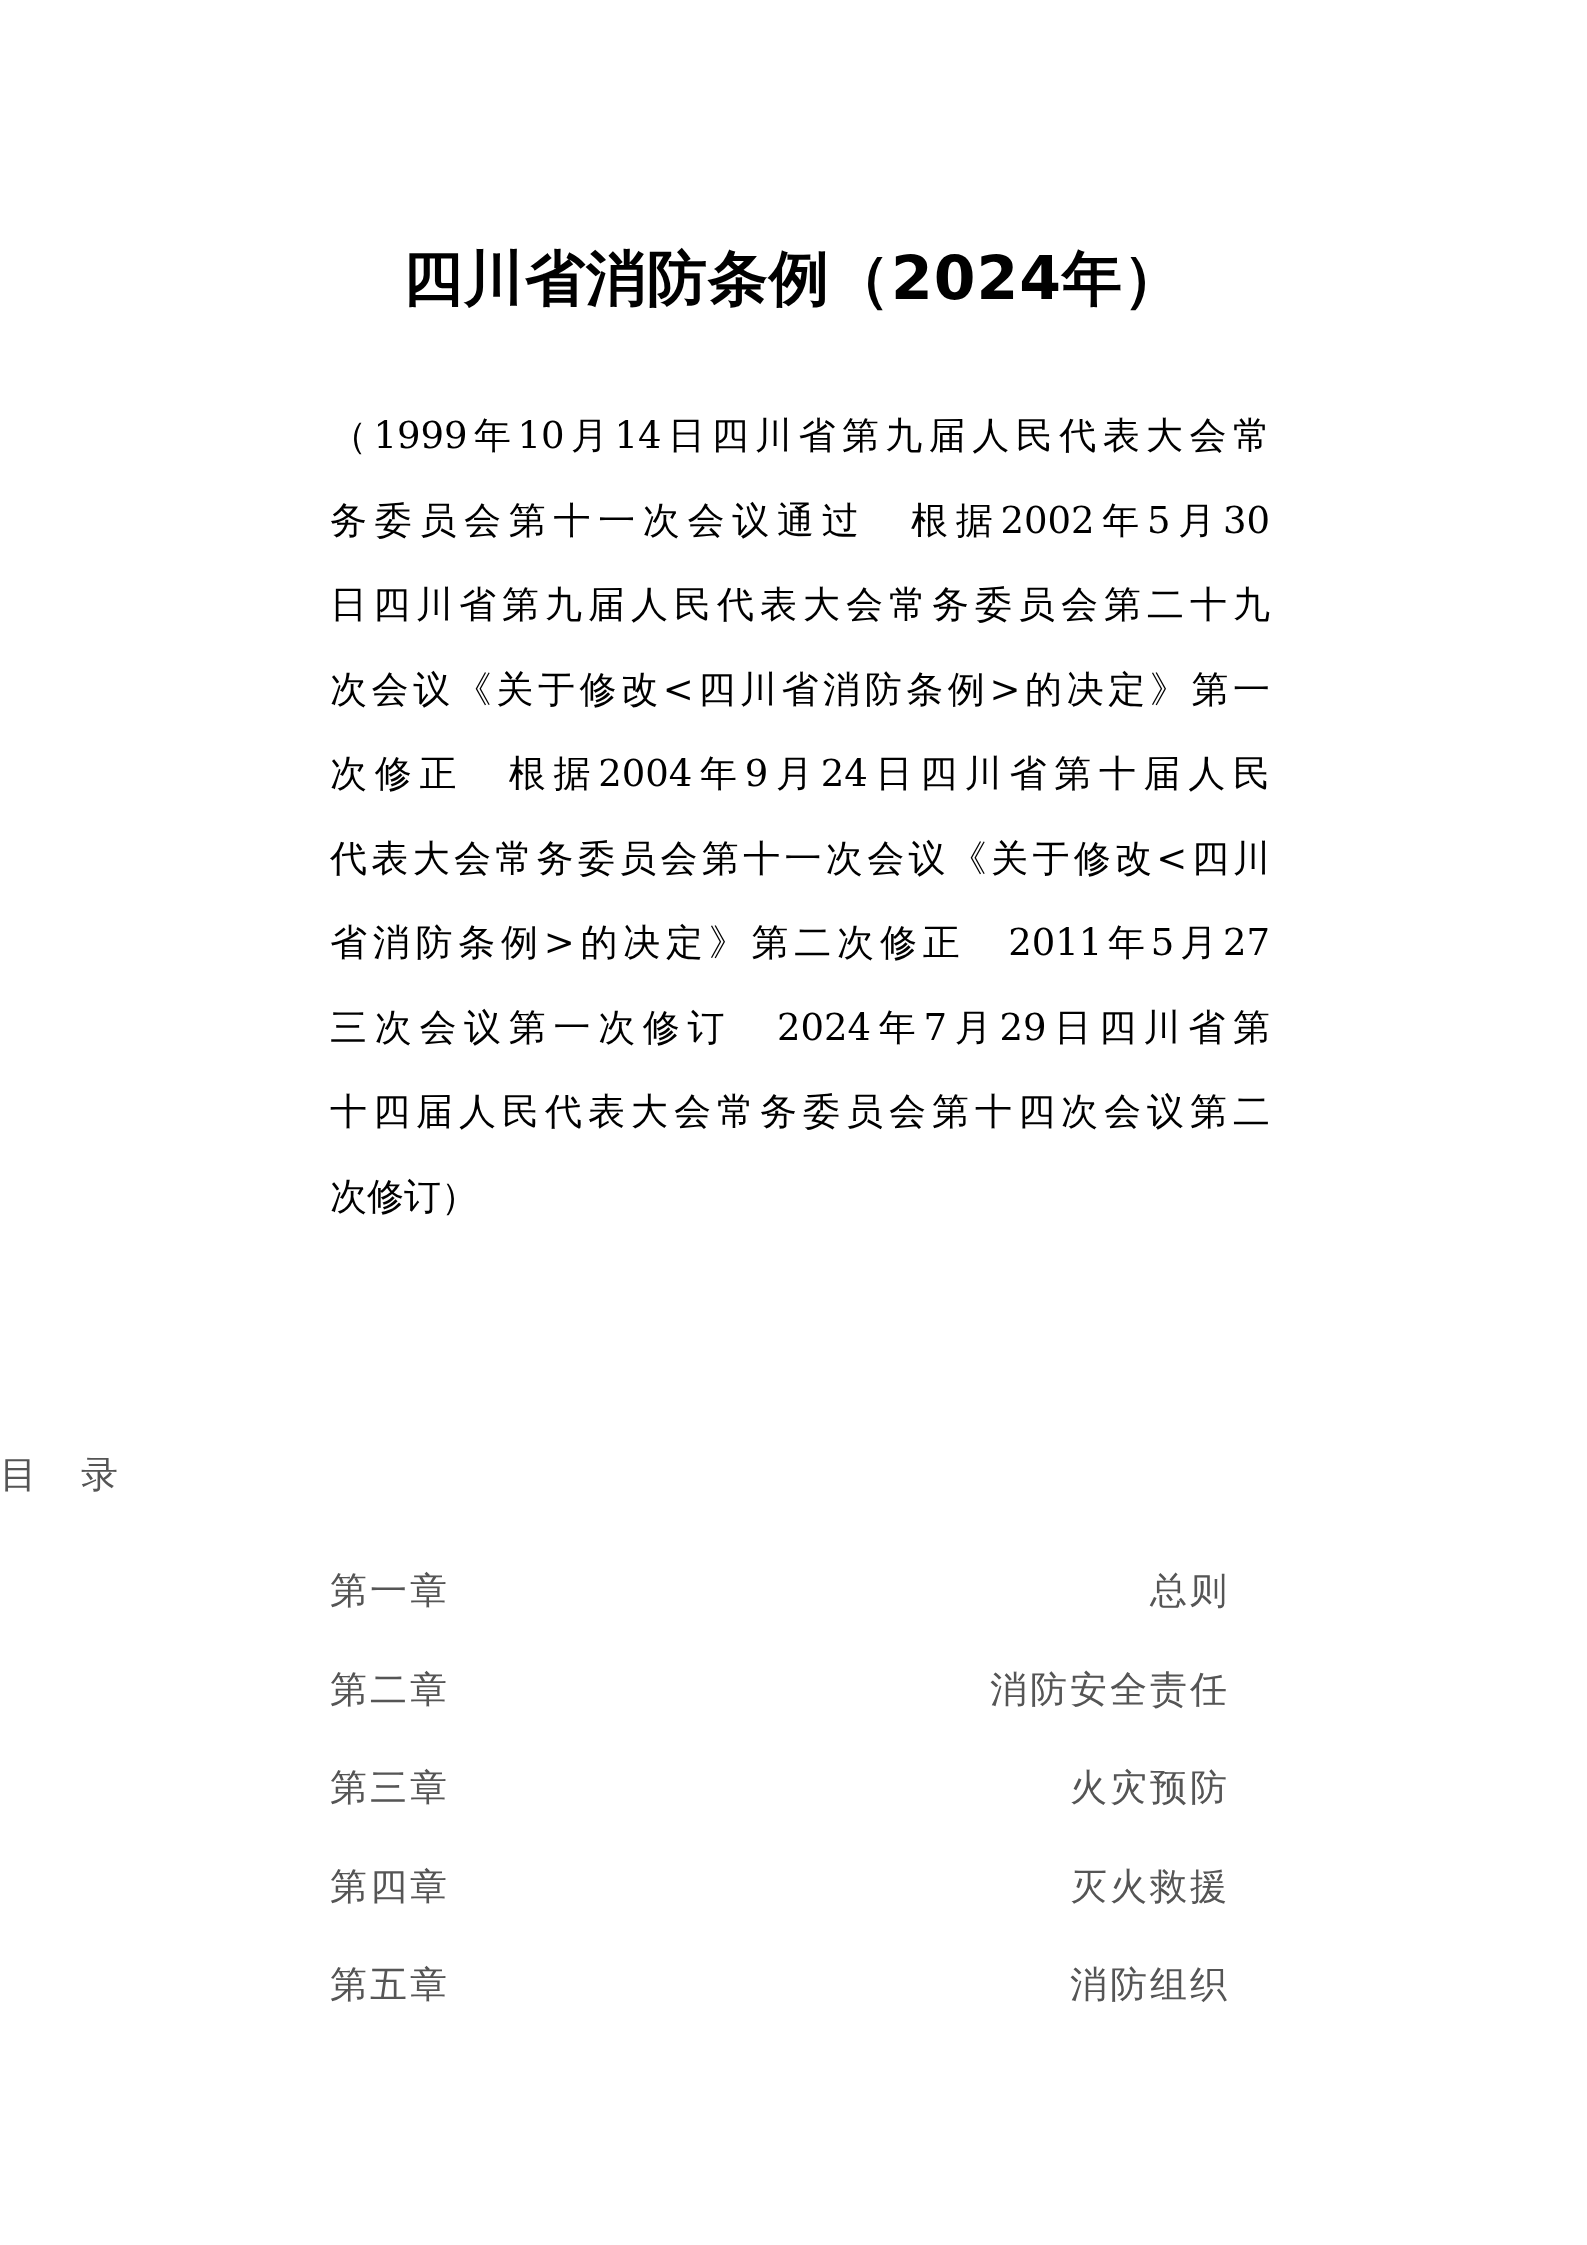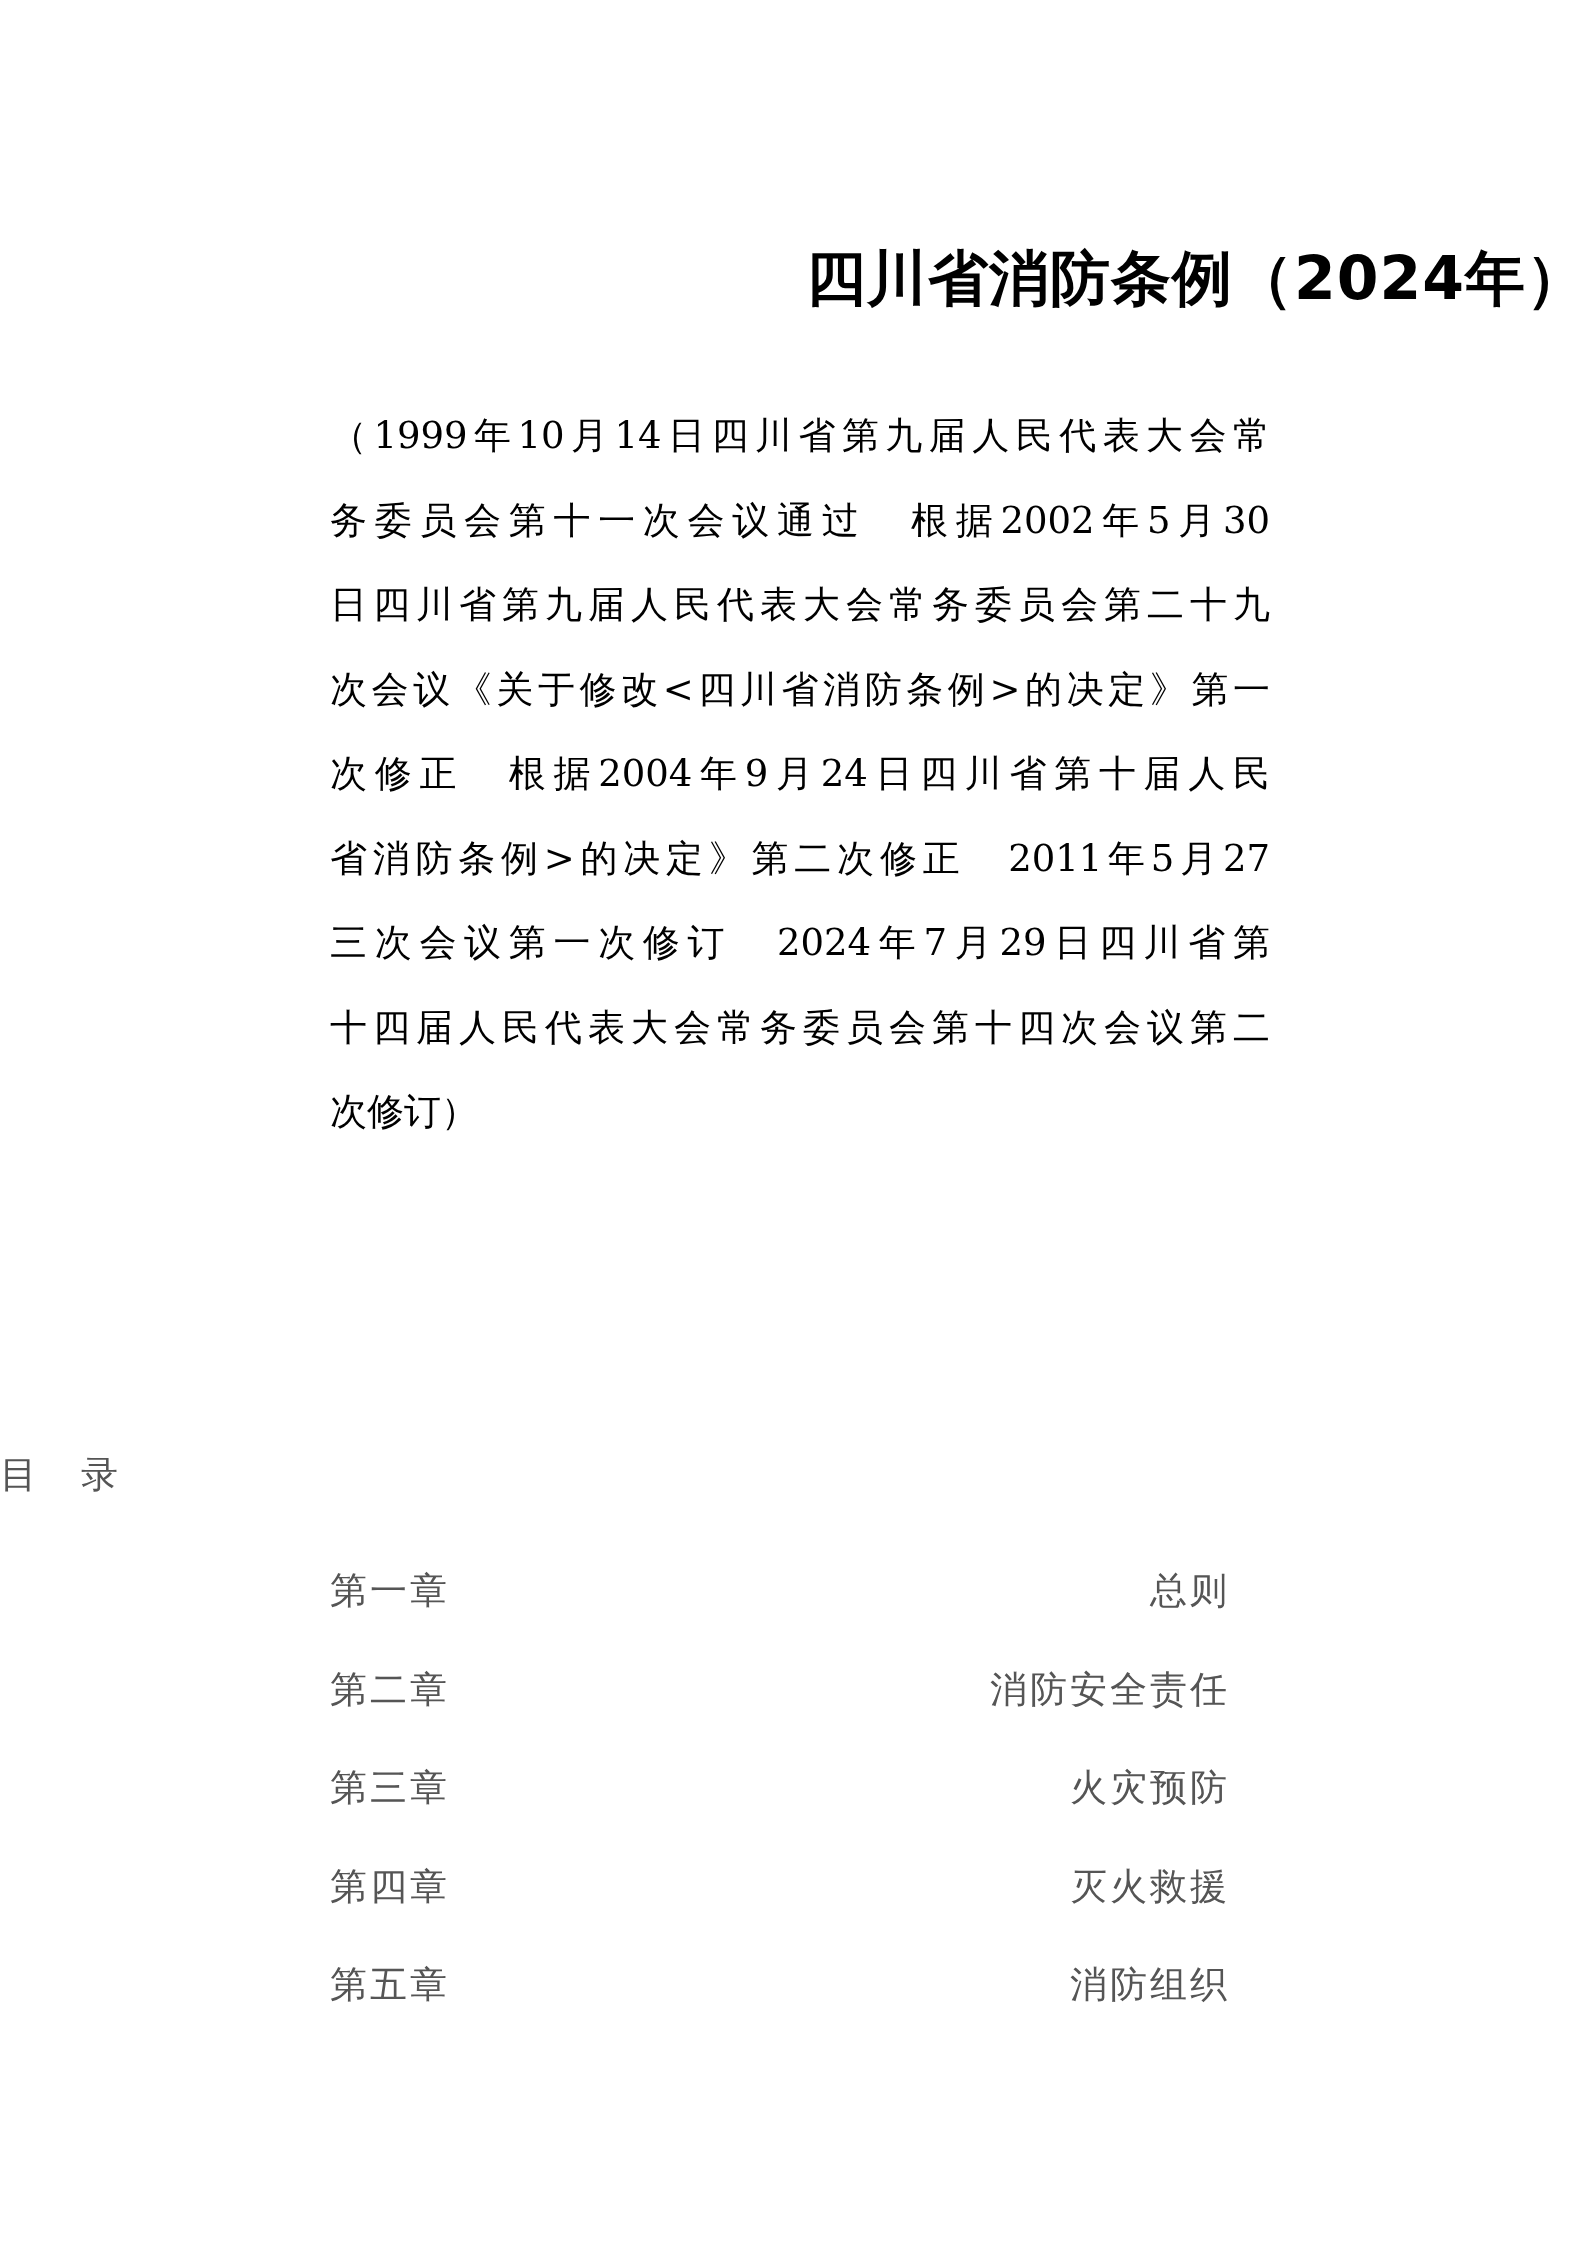--- a/index.html
+++ b/index.html
@@ -21,21 +21,21 @@
       top: 0;
       width: 1587px;
       height: 2245px;
       background: #ffffff;
     }
     .title {
       position: absolute;
       left: 0;
       top: 198px;
       width: 1587px;
-      text-align: right;
+      text-align: center;
       font-family: "DejaVu Sans", "Liberation Sans", sans-serif;
       font-weight: bold;
       font-size: 60px;
       line-height: 80px;
       letter-spacing: 1px;
       color: #000000;
     }
     .preamble {
       position: absolute;
       left: 330px;
@@ -104,20 +104,21 @@
 <div class="page">
 
   <h1 class="title">四川省消防条例（2024年）</h1>
 
   <div class="preamble">
     <span class="preamble-line">（1999年10月14日四川省第九届人民代表大会常</span>
     <span class="preamble-line">务委员会第十一次会议通过　根据2002年5月30</span>
     <span class="preamble-line">日四川省第九届人民代表大会常务委员会第二十九</span>
     <span class="preamble-line">次会议《关于修改&lt;四川省消防条例&gt;的决定》第一</span>
     <span class="preamble-line">次修正　根据2004年9月24日四川省第十届人民</span>
+    <span class="preamble-line">代表大会常务委员会第十一次会议《关于修改&lt;四川</span>
     <span class="preamble-line">省消防条例&gt;的决定》第二次修正　2011年5月27</span>
     <span class="preamble-line">三次会议第一次修订　2024年7月29日四川省第</span>
     <span class="preamble-line">十四届人民代表大会常务委员会第十四次会议第二</span>
     <span class="preamble-line last">次修订）</span>
   </div>
 
   <div class="toc-heading">
     <span>目</span><span class="gap"></span><span>录</span>
   </div>
 

